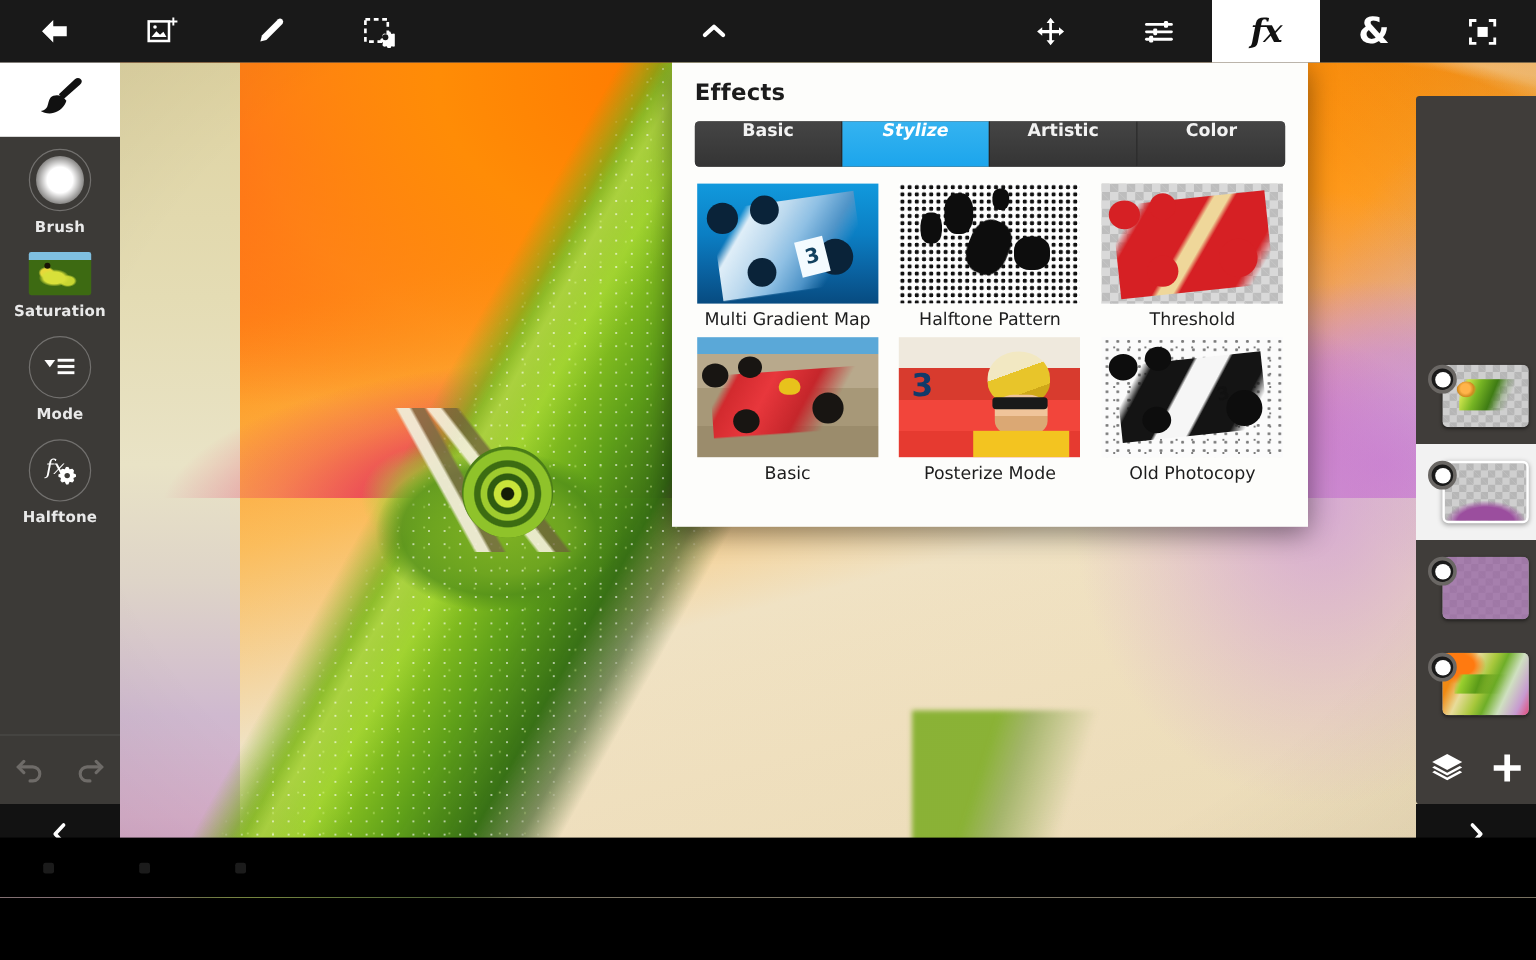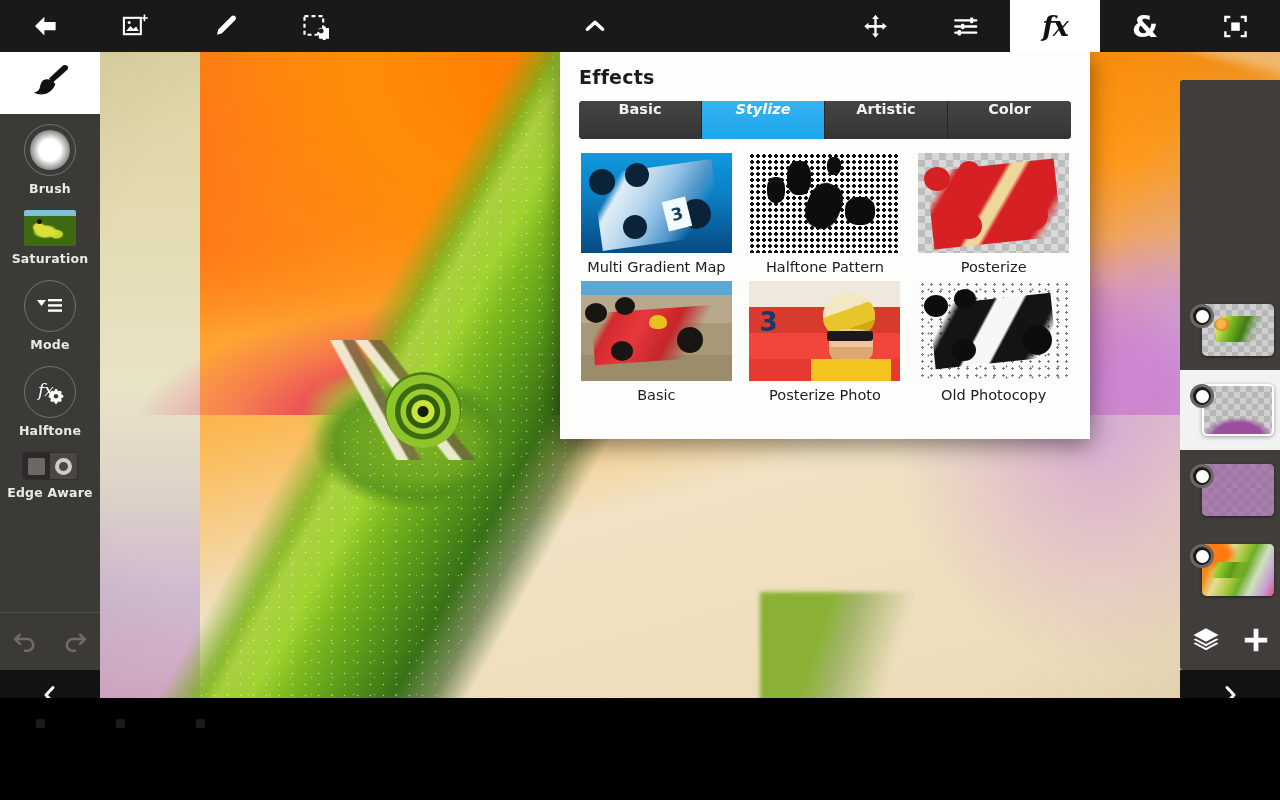--- a/index.html
+++ b/index.html
@@ -468,31 +468,20 @@
         <div class="sb-circle">
           <span style="font-family:'DejaVu Serif',serif;font-style:italic;font-size:17px;color:#fff;position:relative;left:-4px;top:-2px;">fx</span>
           <svg width="16" height="16" viewBox="0 0 24 24" style="position:absolute;right:11px;bottom:12px;">
             <path d="M9 3.2 10.6 0h2.8l1.6 3.2 3.5-.7 2 2-.7 3.5 3.2 1.6v2.8l-3.2 1.6.7 3.5-2 2-3.5-.7-1.6 3.2h-2.8L9 18.8l-3.5.7-2-2 .7-3.5L1 12.4V9.6l3.2-1.6-.7-3.5 2-2z" fill="#fff"></path>
             <circle cx="12" cy="11" r="3.4" fill="#3c3a37"></circle>
           </svg>
         </div>
         <div class="sb-label">Halftone</div>
       </div>
 
-      <div class="sb-item">
-        <div class="toggle-2">
-          <div class="tg-on">
-            <div class="tg-square"></div>
-          </div>
-          <div>
-            <div class="tg-circle"></div>
-          </div>
-        </div>
-        <div class="sb-label">Edge Aware</div>
-      </div>
 
     </div>
 
     <div class="sb-undo-row">
       <svg width="30" height="28" viewBox="0 0 24 24" fill="none" stroke="#6e6b68" stroke-width="2.2" stroke-linecap="round">
         <path d="M4 9.5h10a5 5 0 0 1 0 10h-2"></path>
           <polyline points="7.6,5.6 3.6,9.6 7.6,13.6"></polyline>
       </svg>
       <svg width="30" height="28" viewBox="0 0 24 24" fill="none" stroke="#6e6b68" stroke-width="2.2" stroke-linecap="round">
         <path d="M20 9.5H10a5 5 0 0 0 0 10h2"></path>
@@ -611,21 +600,21 @@
       </div>
 
       <div class="fx-cell">
         <div class="fx-thumb t3 checker">
           <div class="car"></div>
           <div class="w" style="left:6px;top:14px;width:26px;height:24px;"></div>
           <div class="w" style="left:40px;top:8px;width:22px;height:22px;"></div>
           <div class="w" style="left:98px;top:46px;width:32px;height:32px;"></div>
           <div class="w" style="left:38px;top:60px;width:26px;height:26px;"></div>
         </div>
-        <div class="fx-cap">Posterize</div>
+        <div class="fx-cap">Threshold</div>
       </div>
 
       <div class="fx-cell">
         <div class="fx-thumb t4">
           <div class="car"></div>
           <div class="helm"></div>
           <div class="w" style="left:4px;top:22px;width:22px;height:20px;"></div>
           <div class="w" style="left:34px;top:16px;width:20px;height:18px;"></div>
           <div class="w" style="left:96px;top:46px;width:26px;height:26px;"></div>
           <div class="w" style="left:30px;top:60px;width:22px;height:20px;"></div>
@@ -634,21 +623,21 @@
       </div>
 
       <div class="fx-cell">
         <div class="fx-thumb t5">
           <div class="num">3</div>
           <div class="helmet"></div>
           <div class="face"></div>
           <div class="glasses"></div>
           <div class="shirt"></div>
         </div>
-        <div class="fx-cap">Posterize Photo</div>
+        <div class="fx-cap">Posterize Mode</div>
       </div>
 
       <div class="fx-cell">
         <div class="fx-thumb t6">
           <div class="noise"></div>
           <div class="car"></div>
           <div class="w" style="left:6px;top:14px;width:24px;height:22px;"></div>
           <div class="w" style="left:36px;top:8px;width:22px;height:20px;"></div>
           <div class="w" style="left:104px;top:44px;width:30px;height:30px;"></div>
           <div class="w" style="left:34px;top:58px;width:24px;height:22px;"></div>

